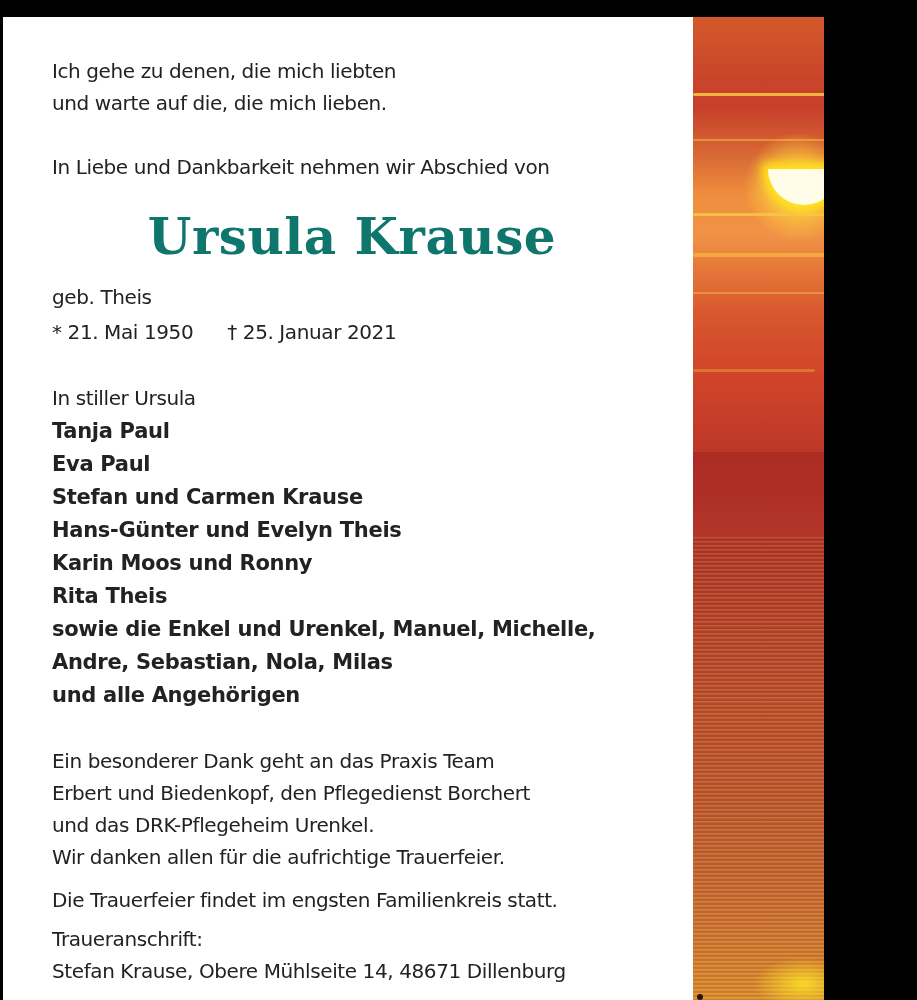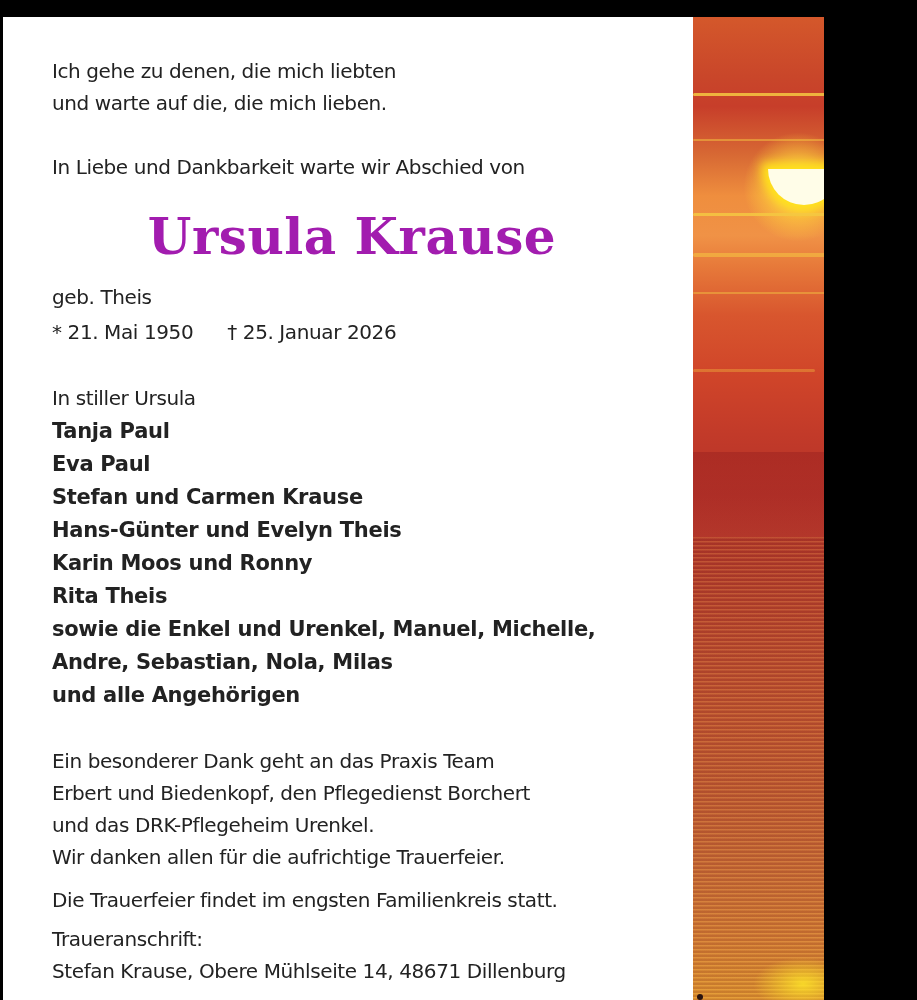--- a/index.html
+++ b/index.html
@@ -11,21 +11,21 @@
   .text-col {
     position:absolute; left:49px; top:0; width:640px;
     font-family:"DejaVu Sans", sans-serif; color:#222;
     font-size:20px; letter-spacing:-0.4px;
   }
   .line { position:absolute; left:0; white-space:nowrap; line-height:24px; }
   .center { left:0; width:600px; }
   .name {
     position:absolute; left:0; width:600px; text-align:center; top:190px;
     font-family:"DejaVu Serif", serif; font-weight:bold; font-size:50px;
-    letter-spacing:0.5px; color:#a21caf; line-height:60px;
+    letter-spacing:0.5px; color:#0f766e; line-height:60px;
   }
   .bold { font-weight:bold; font-size:21px; letter-spacing:-0.3px; }
   .photo {
     position:absolute; left:690px; top:0; width:204px; height:994px;
     background:
       linear-gradient(180deg,
         #d4582b 0%, #c9462a 6%, #c73e2a 9%, #d86a34 14%, #ef8e3e 18%,
         #f09246 22%, #e77a3a 25%, #d8562e 30%, #d04529 36%, #c23a29 42%,
         #b53329 48%, #b33a2c 55%, #b9462f 62%, #bf5231 70%, #c05a33 78%,
         #c86a36 86%, #d47d35 93%, #e29a30 100%);
@@ -54,27 +54,27 @@
   }
   .bird { position:absolute; width:6px; height:6px; border-radius:50%; background:#2a1410; }
 </style>
 </head>
 <body>
 
 <div class="frame">
   <div class="text-col">
     <div class="line" style="top:42px">Ich gehe zu denen, die mich liebten</div>
     <div class="line" style="top:74px">und warte auf die, die mich lieben.</div>
-    <div class="line" style="top:138px">In Liebe und Dankbarkeit warte wir Abschied von</div>
+    <div class="line" style="top:138px">In Liebe und Dankbarkeit nehmen wir Abschied von</div>
 
     <div class="name">Ursula Krause</div>
 
     <div class="line center" style="top:268px">geb. Theis</div>
     <div class="line center" style="top:303px">
-      <span>* 21. Mai 1950</span><span style="display:inline-block;width:34px"></span><span>† 25. Januar 2026</span>
+      <span>* 21. Mai 1950</span><span style="display:inline-block;width:34px"></span><span>† 25. Januar 2021</span>
     </div>
 
     <div class="line" style="top:369px">In stiller Ursula</div>
     <div class="line bold" style="top:402px">Tanja Paul</div>
     <div class="line bold" style="top:435px">Eva Paul</div>
     <div class="line bold" style="top:468px">Stefan und Carmen Krause</div>
     <div class="line bold" style="top:501px">Hans-Günter und Evelyn Theis</div>
     <div class="line bold" style="top:534px">Karin Moos und Ronny</div>
     <div class="line bold" style="top:567px">Rita Theis</div>
     <div class="line bold" style="top:600px">sowie die Enkel und Urenkel, Manuel, Michelle,</div>

